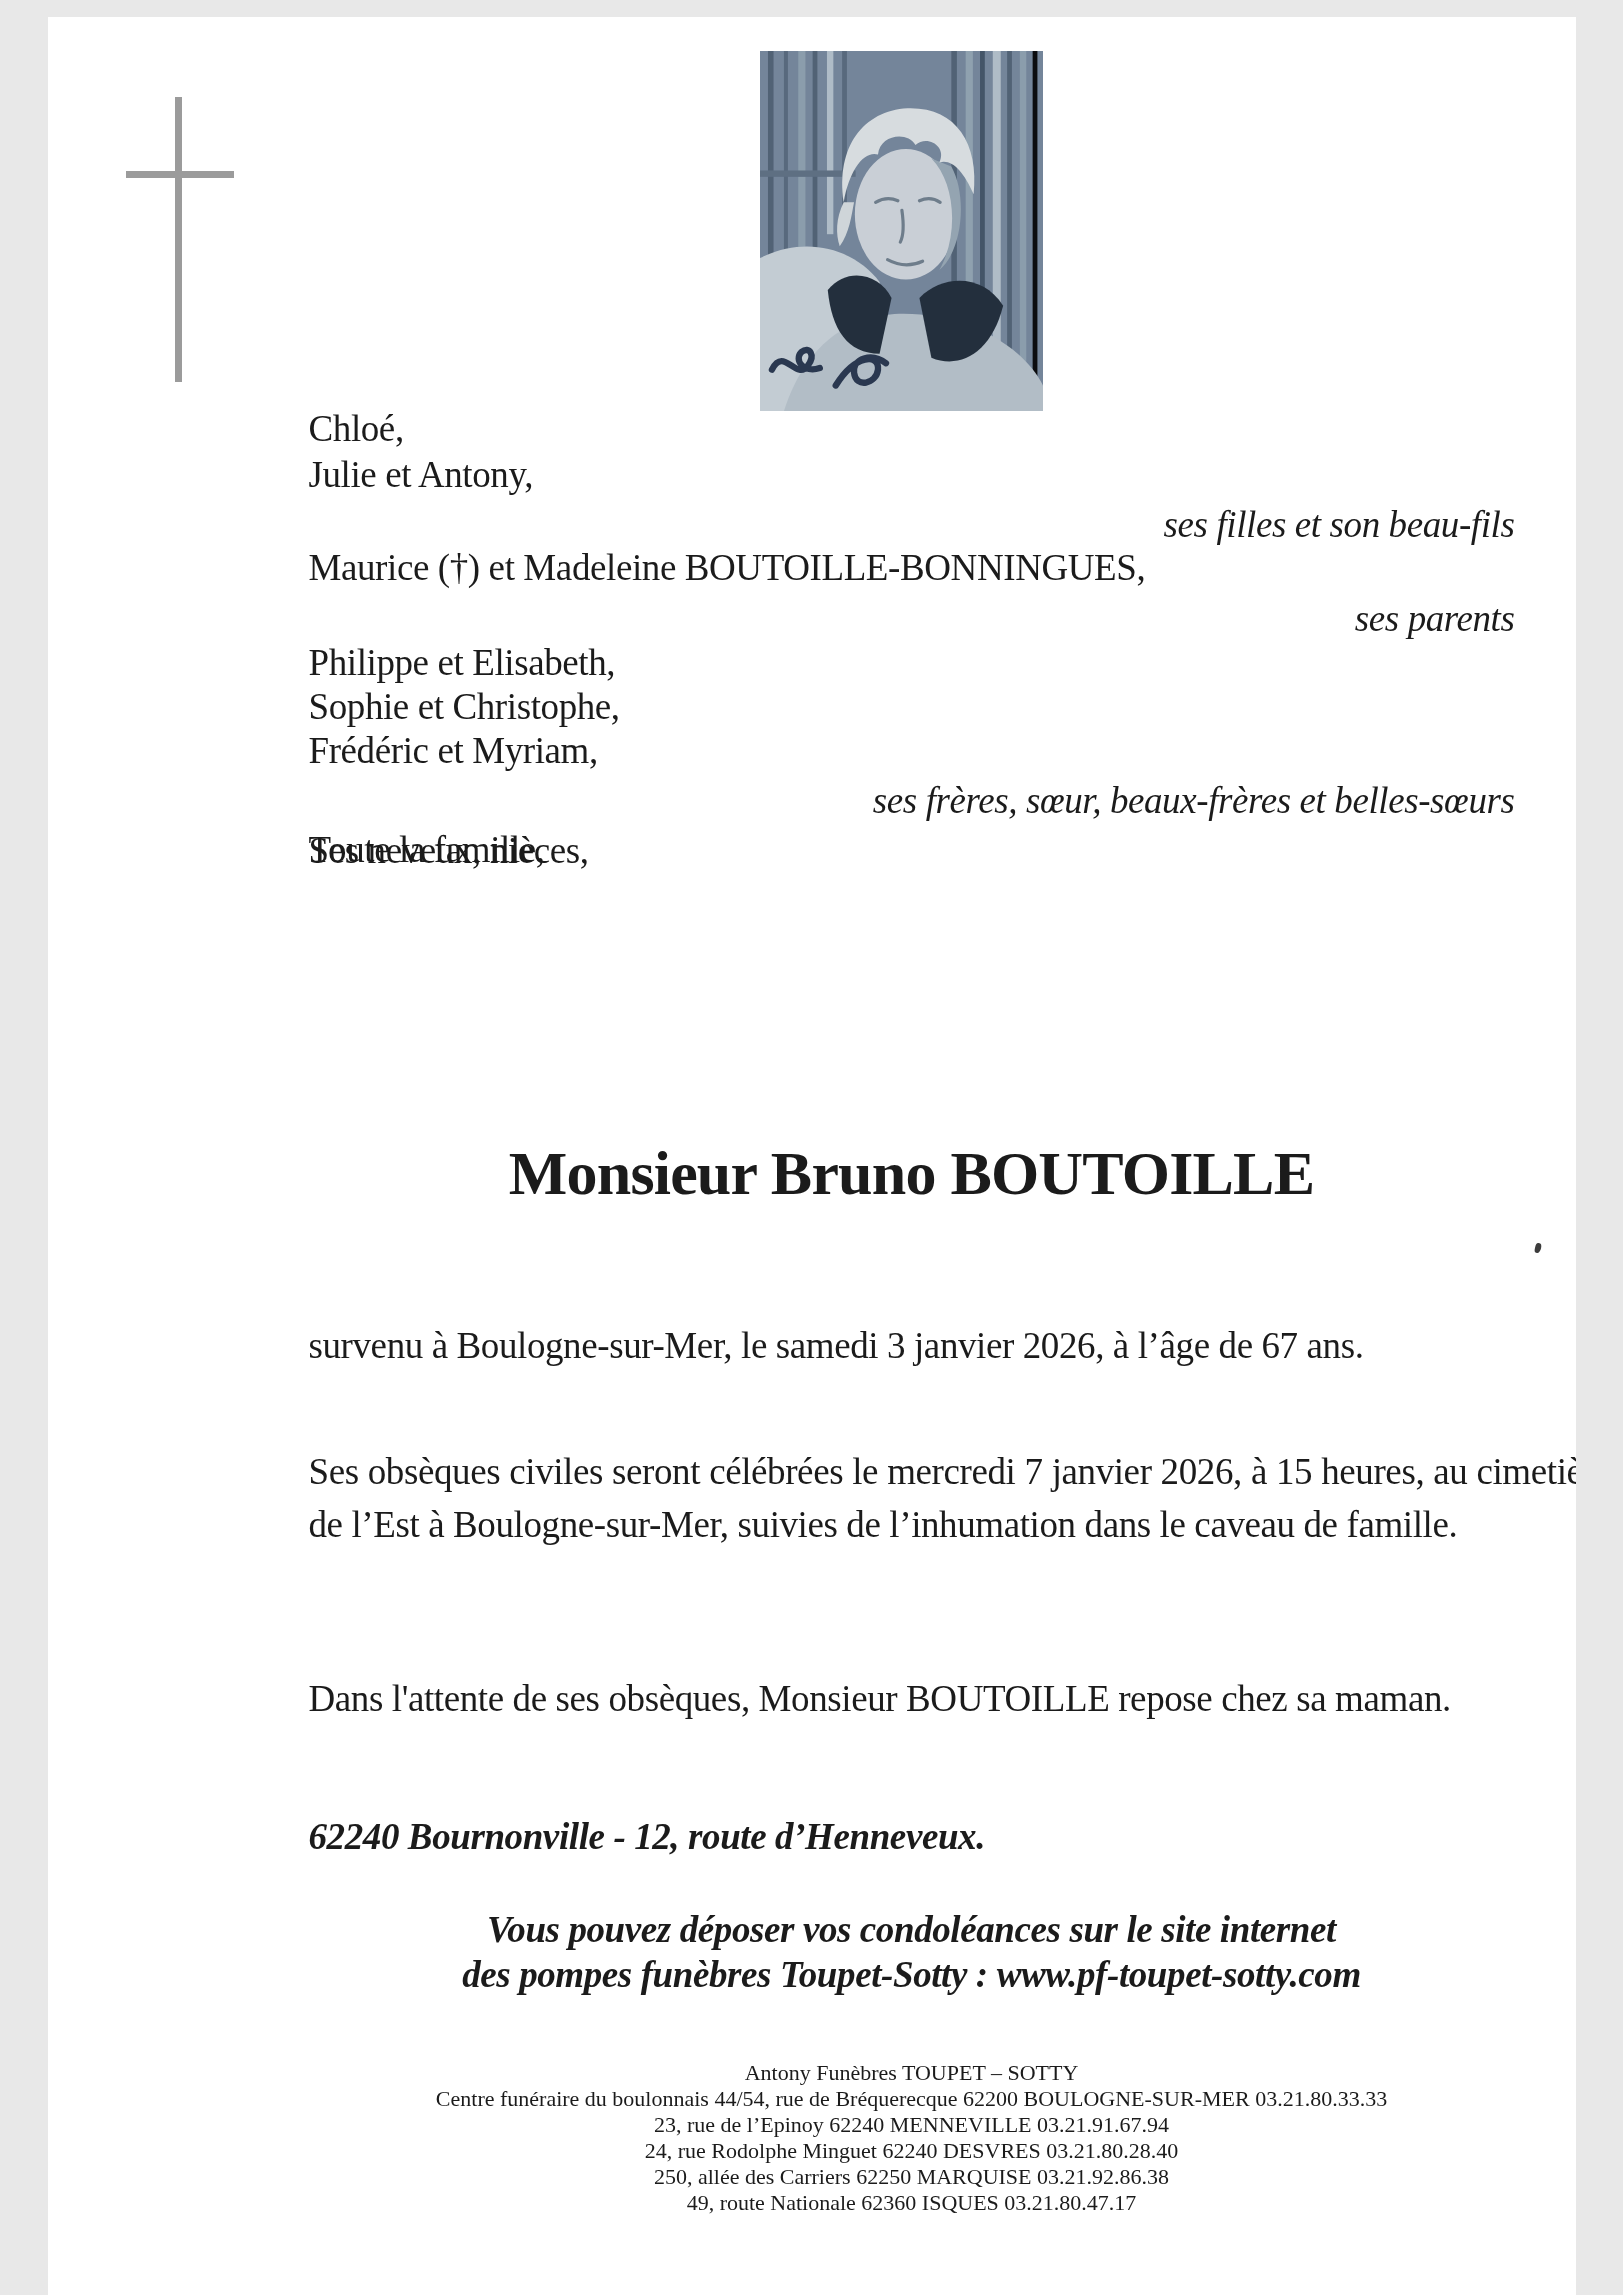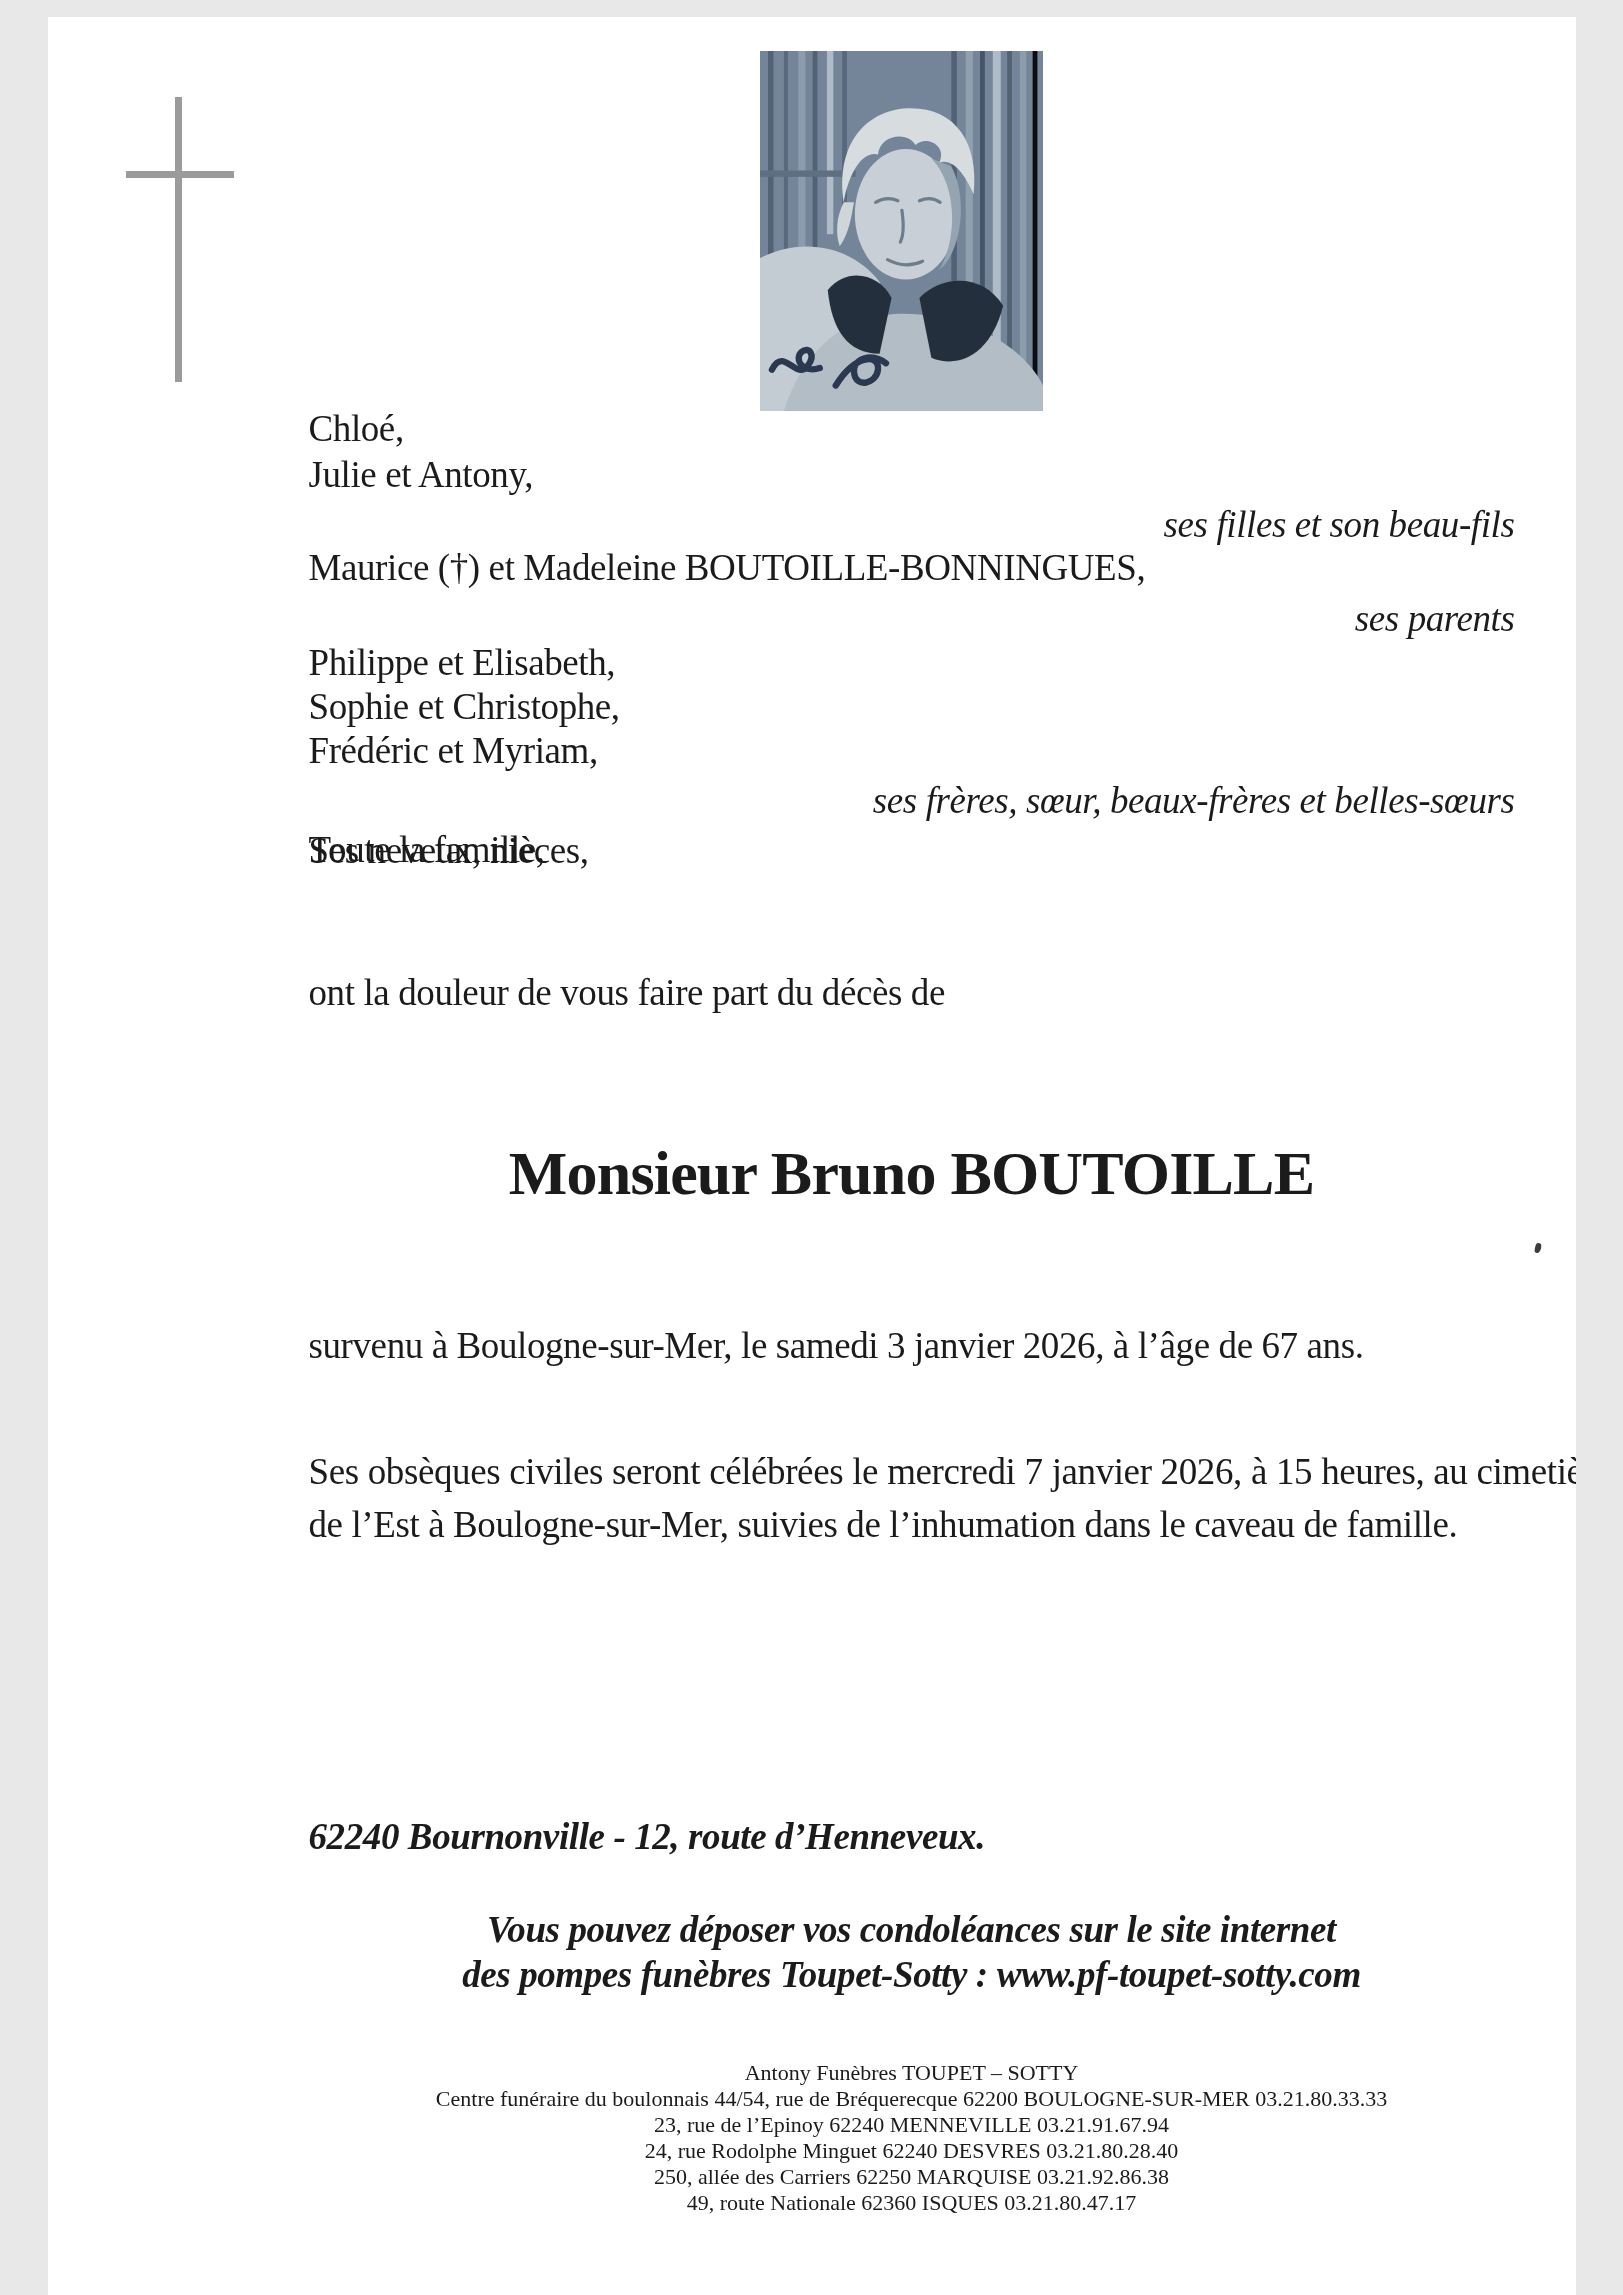--- a/index.html
+++ b/index.html
@@ -90,29 +90,29 @@
   <div class="rel" style="top:489px">ses filles et son beau-fils</div>
   <div class="line" style="top:532px">Maurice (†) et Madeleine BOUTOILLE-BONNINGUES,</div>
   <div class="rel" style="top:583px">ses parents</div>
   <div class="line" style="top:627px">Philippe et Elisabeth,</div>
   <div class="line" style="top:671px">Sophie et Christophe,</div>
   <div class="line" style="top:715px">Frédéric et Myriam,</div>
   <div class="rel" style="top:765px">ses frères, sœur, beaux-frères et belles-sœurs</div>
   <div class="line" style="top:815px">Ses neveux, nièces,</div>
   <div class="line" style="top:814px">Toute la famille,</div>
 
-  <div class="line" style="top:957px">ont la douleur de vous faire part du décès de</div>
 
   <div class="center title" style="top:1125px">Monsieur Bruno BOUTOILLE</div>
   <div class="speck"></div>
 
   <div class="line" style="top:1310px">survenu à Boulogne-sur-Mer, le samedi 3 janvier 2026, à l’âge de 67 ans.</div>
 
   <div class="para" style="top:1428px">Ses obsèques civiles seront célébrées le mercredi 7 janvier 2026, à 15 heures, au cimetière de l’Est à Boulogne-sur-Mer, suivies de l’inhumation dans le caveau de famille.</div>
 
+  <div class="line" style="top:1663px">Dans l'attente de ses obsèques, Monsieur BOUTOILLE repose chez sa maman.</div>
 
   <div class="line bi" style="top:1801px">62240 Bournonville - 12, route d’Henneveux.</div>
 
   <div class="center bi cond" style="top:1894px">Vous pouvez déposer vos condoléances sur le site internet</div>
   <div class="center bi cond" style="top:1939px">des pompes funèbres Toupet-Sotty : www.pf-toupet-sotty.com</div>
 
   <div class="footer">
     <div>Antony Funèbres TOUPET – SOTTY</div>
     <div>Centre funéraire du boulonnais 44/54, rue de Bréquerecque 62200 BOULOGNE-SUR-MER 03.21.80.33.33</div>
     <div>23, rue de l’Epinoy 62240 MENNEVILLE 03.21.91.67.94</div>

